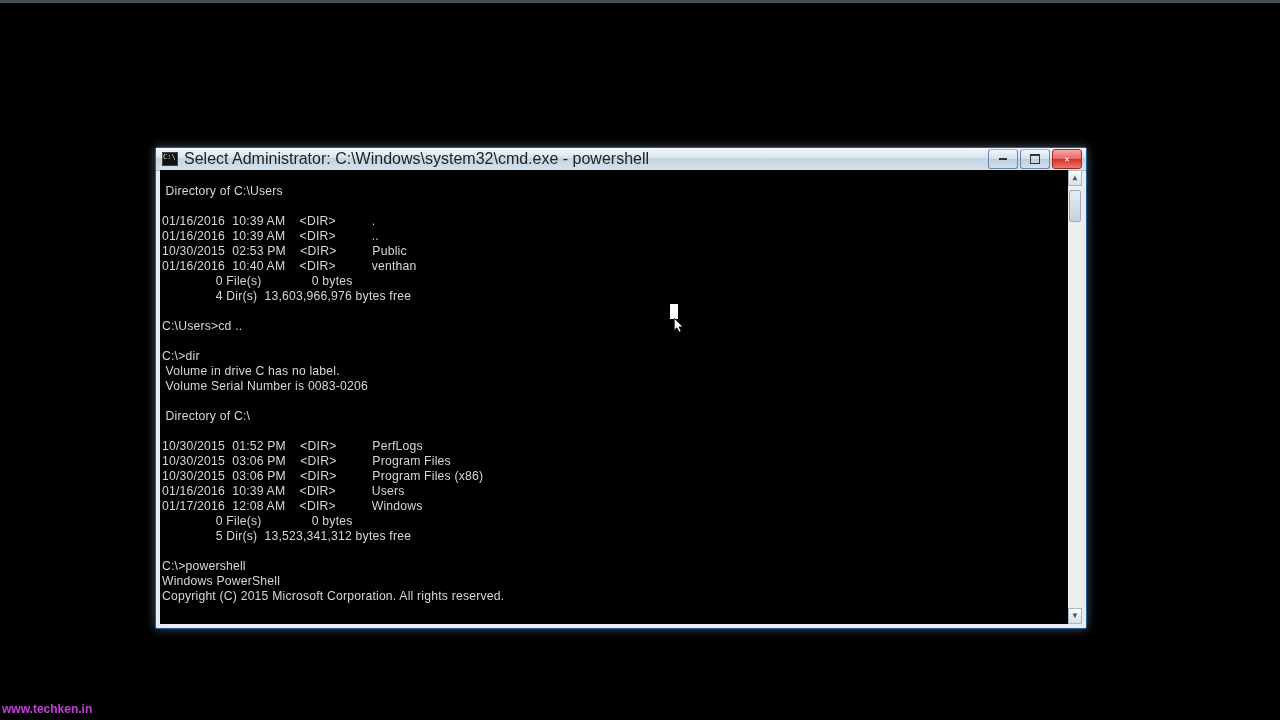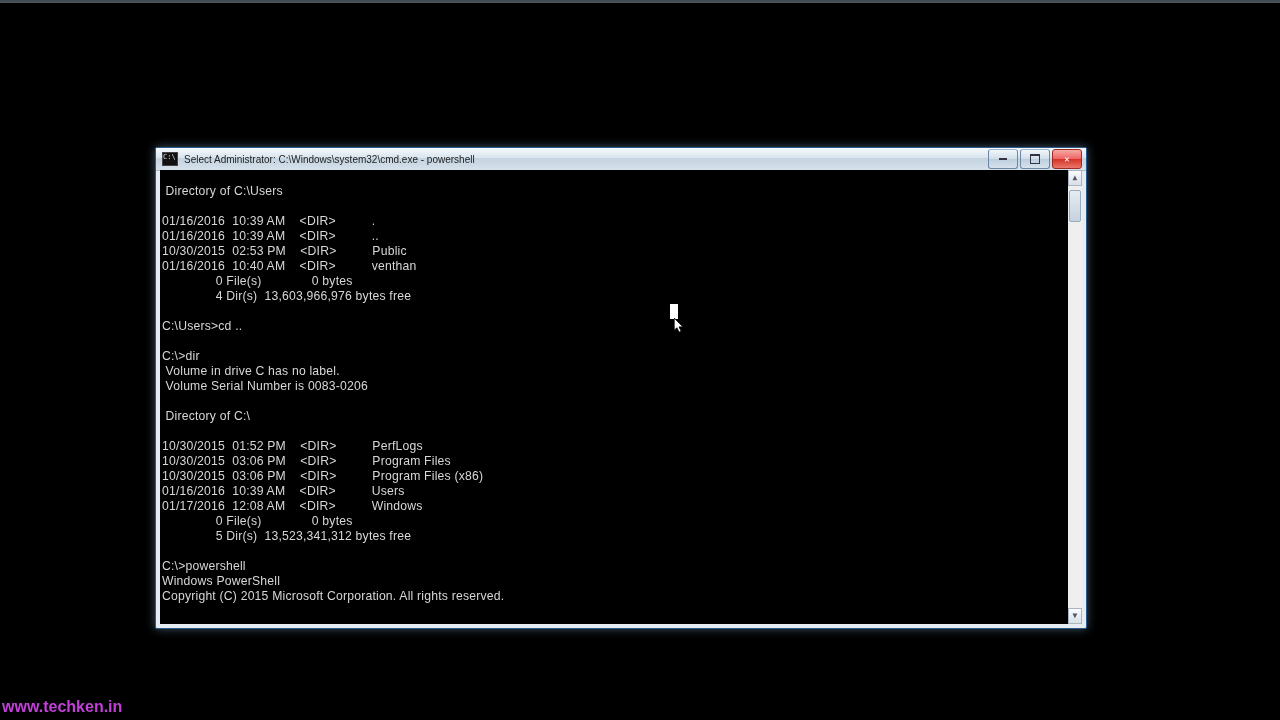--- a/index.html
+++ b/index.html
@@ -20,21 +20,21 @@
     background: linear-gradient(to bottom, #9fb5c9 0%, #c6d5e2 100%);
     opacity: 0.4;
   }
 
   .watermark {
     position: absolute;
     left: 2px;
     bottom: 4px;
     color: #c040d8;
     font-family: Arial, sans-serif;
-    font-size: 16px;
+    font-size: 12px;
     font-weight: bold;
     text-shadow: 0 0 2px #000;
   }
 
   
   .window {
     position: absolute;
     left: 155px;
     top: 147px;
     width: 930px;
@@ -67,21 +67,21 @@
   .titleicon::before {
     content: "C:\\";
     color: #ddd;
     font-size: 7px;
     position: absolute;
     top: 0; left: 0;
   }
 
   .titletext {
     font-family: "Segoe UI", Tahoma, Arial, sans-serif;
-    font-size: 10px;
+    font-size: 16px;
     color: #222;
     white-space: nowrap;
   }
 
   .caption-buttons {
     position: absolute;
     right: 4px;
     top: 1px;
     display: flex;
     gap: 0;

